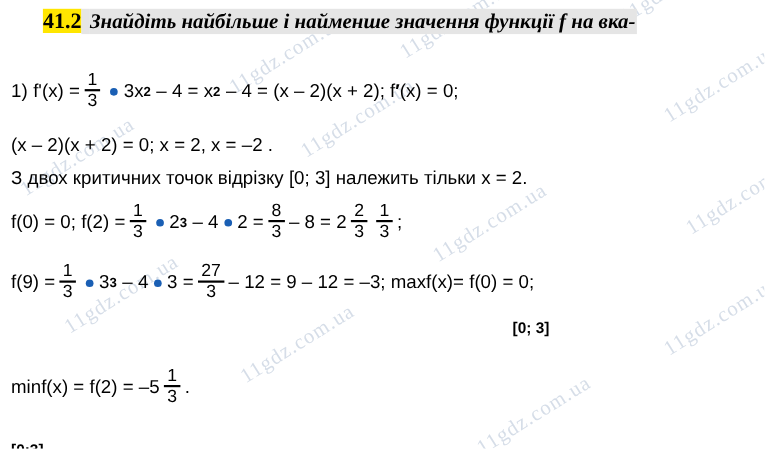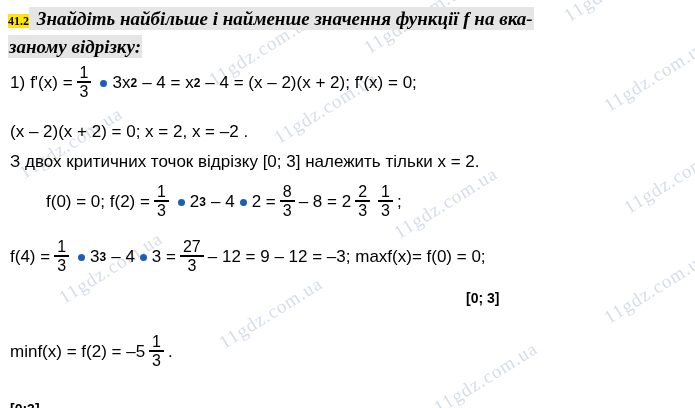--- a/index.html
+++ b/index.html
@@ -44,22 +44,23 @@
     line-height: 26px;
   }
   .hl {
     background: #e5e5e5;
     padding: 1px 1px;
   }
   .tasknum {
     font-family: "Liberation Serif", serif;
     font-weight: bold;
     font-style: normal;
-    font-size: 12px;
+    font-size: 20px;
     background: #ffe600;
+    margin-left: 31px;
   }
 
   
   .line {
     position: absolute;
     white-space: nowrap;
     font-size: 17px;
     line-height: 20px;
   }
   .row {
@@ -126,21 +127,20 @@
   <div class="wm" style="left:270px; top:130px;">11gdz.com.ua</div>
   <div class="wm" style="left:620px; top:200px;">11gdz.com.ua</div>
   <div class="wm" style="left:390px; top:225px;">11gdz.com.ua</div>
   <div class="wm" style="left:55px; top:290px;">11gdz.com.ua</div>
   <div class="wm" style="left:215px; top:335px;">11gdz.com.ua</div>
   <div class="wm" style="left:600px; top:310px;">11gdz.com.ua</div>
   <div class="wm" style="left:430px; top:400px;">11gdz.com.ua</div>
 
   <div class="header">
     <span class="tasknum">41.2</span><span class="hl">&nbsp;</span><span class="hl">Знайдіть найбільше і найменше значення функції f на вка-</span><br>
-    <span class="hl">заному відрізку:</span>
   </div>
 
   <div class="line" style="left:10px; top:66px;">
     <span class="row">
       <span>1)</span>
         <span class="sp"></span>
       <span>f'(x) =</span>
       <span class="frac">
         <span class="num">1</span>
         <span class="bar"></span>
@@ -156,21 +156,21 @@
       <span>– 4 = (x – 2)(x + 2); f</span>
         <span class="prime">′</span>
         <span>(x) = 0;</span>
     </span>
   </div>
 
   <div class="line" style="left:10px; top:122px;">(x – 2)(x + 2) = 0; x = 2, x = –2 .</div>
 
   <div class="line" style="left:10px; top:152px;">З двох критичних точок відрізку [0; 3] належить тільки x = 2.</div>
 
-  <div class="line" style="left:10px; top:185px;margin-left:36px;">
+  <div class="line" style="left:10px; top:185px;">
     <span class="row">
       <span>f(0) = 0; f(2) =</span>
       <span class="frac">
         <span class="num">1</span>
         <span class="bar"></span>
         <span class="den">3</span>
       </span>
       <span class="dot"></span>
       <span>2</span>
         <sup class="exp">3</sup>
@@ -193,21 +193,21 @@
         <span class="num">1</span>
         <span class="bar"></span>
         <span class="den">3</span>
       </span>
       <span>;</span>
     </span>
   </div>
 
   <div class="line" style="left:10px; top:240px;">
     <span class="row">
-      <span>f(4) =</span>
+      <span>f(9) =</span>
       <span class="frac">
         <span class="num">1</span>
         <span class="bar"></span>
         <span class="den">3</span>
       </span>
       <span class="dot"></span>
       <span>3</span>
         <sup class="exp">3</sup>
       <span class="sp"></span>
       <span>– 4</span>

